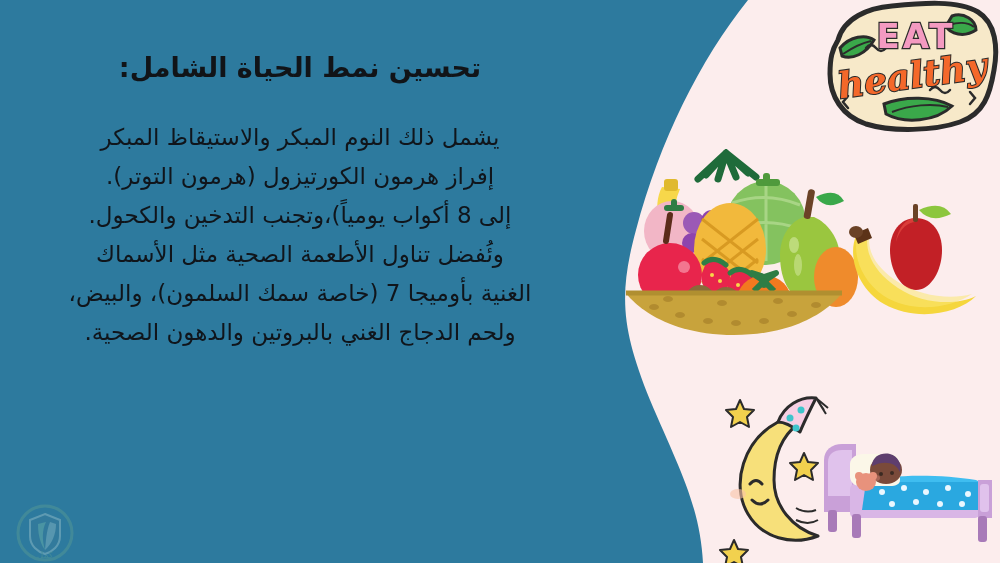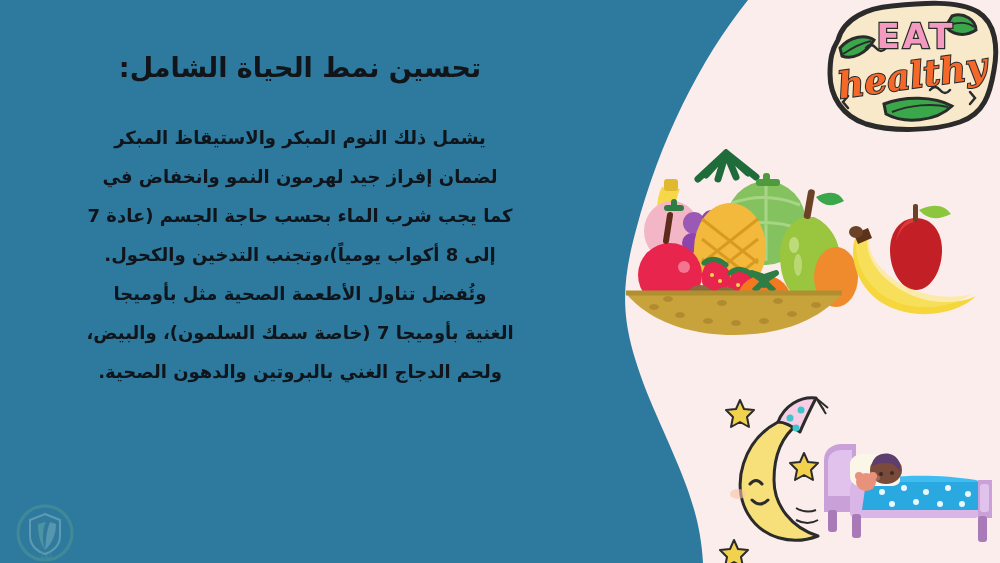--- a/index.html
+++ b/index.html
@@ -22,22 +22,22 @@
   }
   .slide-title{
     margin-top:52px;
     font-size:27px;font-weight:bold;color:#111418;
     letter-spacing:0px;line-height:1.2;text-align:center;
     width:560px;
   }
   .body-block{
     margin-top:34px;width:580px;
     text-align:center;color:#10151b;
-    font-size:18px;line-height:39px;
-    font-weight:700;
+    font-size:23px;line-height:39px;
+    font-weight:400;
   }
   .body-line{display:block;white-space:nowrap;}
 
   
   .ill{position:absolute;}
 
   
   #eat-healthy{left:818px;top:-4px;width:186px;height:140px;}
 
   
@@ -64,24 +64,23 @@
   <svg class="bg-left-svg" viewBox="0 0 1000 563">
     <path d="M0,0 L748,0 C700,60 660,140 636,230
              C618,296 622,330 650,400
              C678,466 700,505 703,563 L0,563 Z" fill="#2d7a9e"></path>
   </svg>
 
   <div class="text-col">
     <div class="slide-title">تحسين نمط الحياة الشامل:</div>
     <div class="body-block">
       <span class="body-line">يشمل ذلك النوم المبكر والاستيقاظ المبكر</span>
-      <span class="body-line">لضمان إفراز جيد لهرمون النمو وانخفاض في</span>
-      <span class="body-line">كما يجب شرب الماء بحسب حاجة الجسم (عادة 7</span>
+      <span class="body-line">إفراز هرمون الكورتيزول (هرمون التوتر).</span>
       <span class="body-line">إلى 8 أكواب يومياً)،وتجنب التدخين والكحول.</span>
-      <span class="body-line">وئُفضل تناول الأطعمة الصحية مثل بأوميجا</span>
+      <span class="body-line">وئُفضل تناول الأطعمة الصحية مثل الأسماك</span>
       <span class="body-line">الغنية بأوميجا 7 (خاصة سمك السلمون)، والبيض،</span>
       <span class="body-line">ولحم الدجاج الغني بالبروتين والدهون الصحية.</span>
     </div>
   </div>
 
   <div class="ill" id="eat-healthy">
     <svg viewBox="0 0 186 140" width="186" height="140">
 
       <path d="M20,44 C26,22 50,12 74,10 C104,7 140,4 160,16
                C178,27 180,52 176,74 C172,98 166,118 142,126

